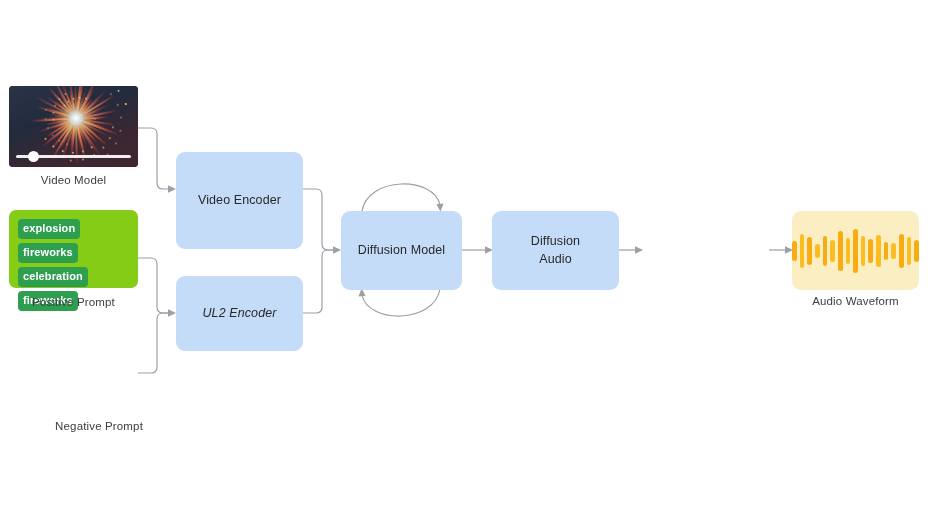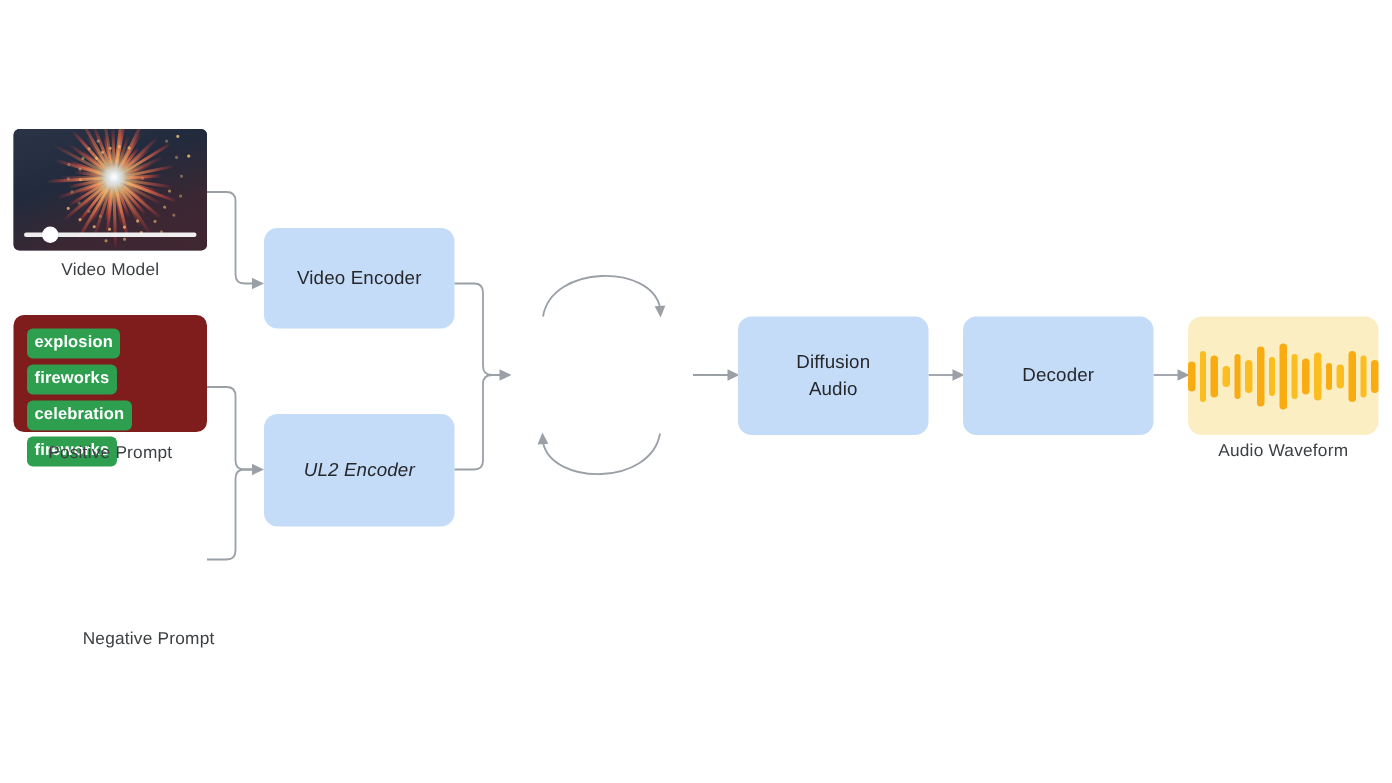--- a/index.html
+++ b/index.html
@@ -105,21 +105,21 @@
     left: 15%;
     margin-left: -5.5px;
     box-shadow: 0 0 1px rgba(0,0,0,.25);
   }
   
   .prompt {
     border-radius: 7px;
     padding: 9px 9px 0 9px;
     box-sizing: border-box;
   }
-  .prompt.positive { background: #7f1d1d; }
+  .prompt.positive { background: #84cc16; }
   .prompt.negative { background: #fad4d3; }
   .tagrow {
     display: flex;
     flex-wrap: wrap;
     gap: 4px;
   }
   .tag {
     display: inline-block;
     font-size: 11px;
     line-height: 1;
@@ -313,37 +313,37 @@
       <span class="tag green">explosion</span>
       <span class="tag green">fireworks</span>
       <span class="tag green">celebration</span>
       <span class="tag green">fireworks</span>
     </div>
   </div>
   <div class="caption" style="left:9px; top:296px; width:129px;">Positive Prompt</div>
 
   <div class="caption" style="left:14px; top:420px; width:129px;text-align:right;">Negative Prompt</div>
 
-  <div class="node proc" style="left:176px; top:152px; width:127px; height:67px;">
+  <div class="node proc" style="left:176px; top:152px; width:127px; height:97px;">
     <span>Video Encoder</span>
   </div>
 
   <div class="node proc" style="left:176px; top:276px; width:127px; height:75px;font-style:italic;">
     <span>UL2 Encoder</span>
   </div>
 
+  <div class="node proc" style="left:341px; top:211px; width:121px; height:79px;">
+    <span>Diffusion Model</span>
+  </div>
 
   <div class="node proc" style="left:492px; top:211px; width:127px; height:79px; flex-direction:column;">
     <span>Diffusion</span>
     <span>Audio</span>
   </div>
 
-  <div class="node proc" style="left:642px; top:211px; width:127px; height:79px;">
-    <span>Decoder</span>
-  </div>
 
   <div class="node wave-card" id="wavecard" style="left:792px; top:211px; width:127px; height:79px;">
       <div class="wbar" style="height: 20px;"></div>
       <div class="wbar alt" style="height: 34px;"></div>
       <div class="wbar" style="height: 28px;"></div>
       <div class="wbar alt" style="height: 14px;"></div>
       <div class="wbar" style="height: 30px;"></div>
       <div class="wbar alt" style="height: 22px;"></div>
       <div class="wbar" style="height: 40px;"></div>
       <div class="wbar alt" style="height: 26px;"></div>

